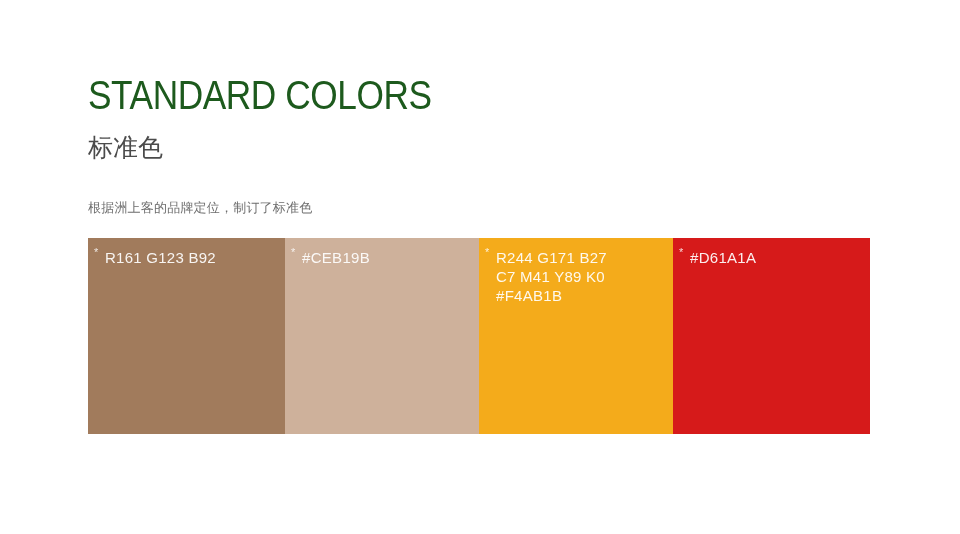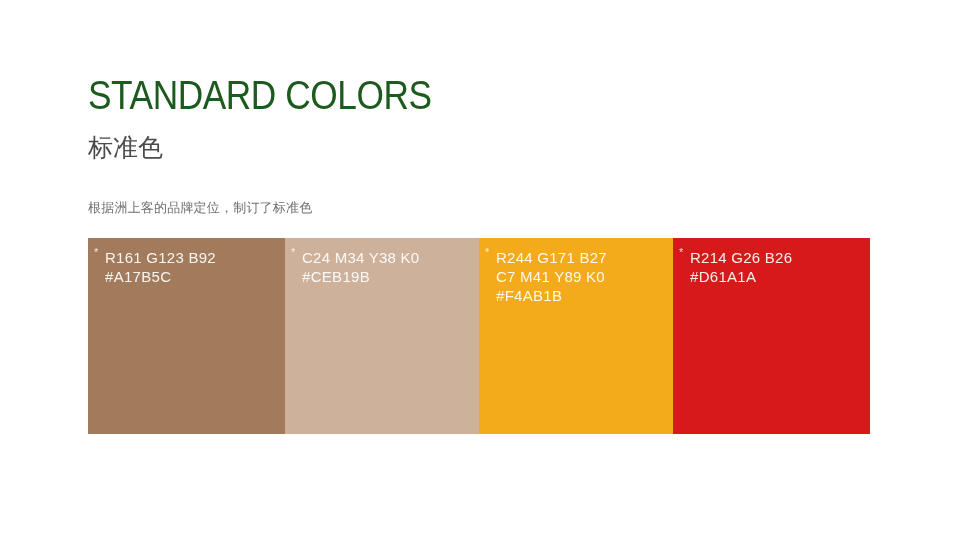--- a/index.html
+++ b/index.html
@@ -114,43 +114,40 @@
     <h1 id="page-title" style="color: rgb(29, 90, 29);">STANDARD COLORS</h1>
     <h2 id="page-subtitle" style="color: rgb(75, 75, 75);">标准色</h2>
   </div>
 
   <div id="swatch-strip">
 
     <div class="swatch" style="background-color: rgb(161, 123, 92); flex: 0 0 197px; width: 197px;">
       <span class="swatch-marker">*</span>
       <span class="swatch-lines">
         <span class="swatch-line">R161 G123 B92</span>
-        <span class="swatch-line hexline">#A17B5C</span>
       </span>
     </div>
 
     <div class="swatch" style="background-color: rgb(206, 177, 155); flex: 0 0 194px; width: 194px;">
       <span class="swatch-marker">*</span>
       <span class="swatch-lines">
-        <span class="swatch-line">C24 M34 Y38 K0</span>
         <span class="swatch-line hexline">#CEB19B</span>
       </span>
     </div>
 
     <div class="swatch" style="background-color: rgb(244, 171, 27); flex: 0 0 194px; width: 194px;">
       <span class="swatch-marker">*</span>
       <span class="swatch-lines">
         <span class="swatch-line">R244 G171 B27</span>
         <span class="swatch-line">C7 M41 Y89 K0</span>
         <span class="swatch-line hexline">#F4AB1B</span>
       </span>
     </div>
 
     <div class="swatch" style="background-color: rgb(214, 26, 26); flex: 0 0 197px; width: 197px;">
       <span class="swatch-marker">*</span>
       <span class="swatch-lines">
-        <span class="swatch-line">R214 G26 B26</span>
         <span class="swatch-line hexline">#D61A1A</span>
       </span>
     </div>
 
   </div>
 </div>
 
 </body></html>

